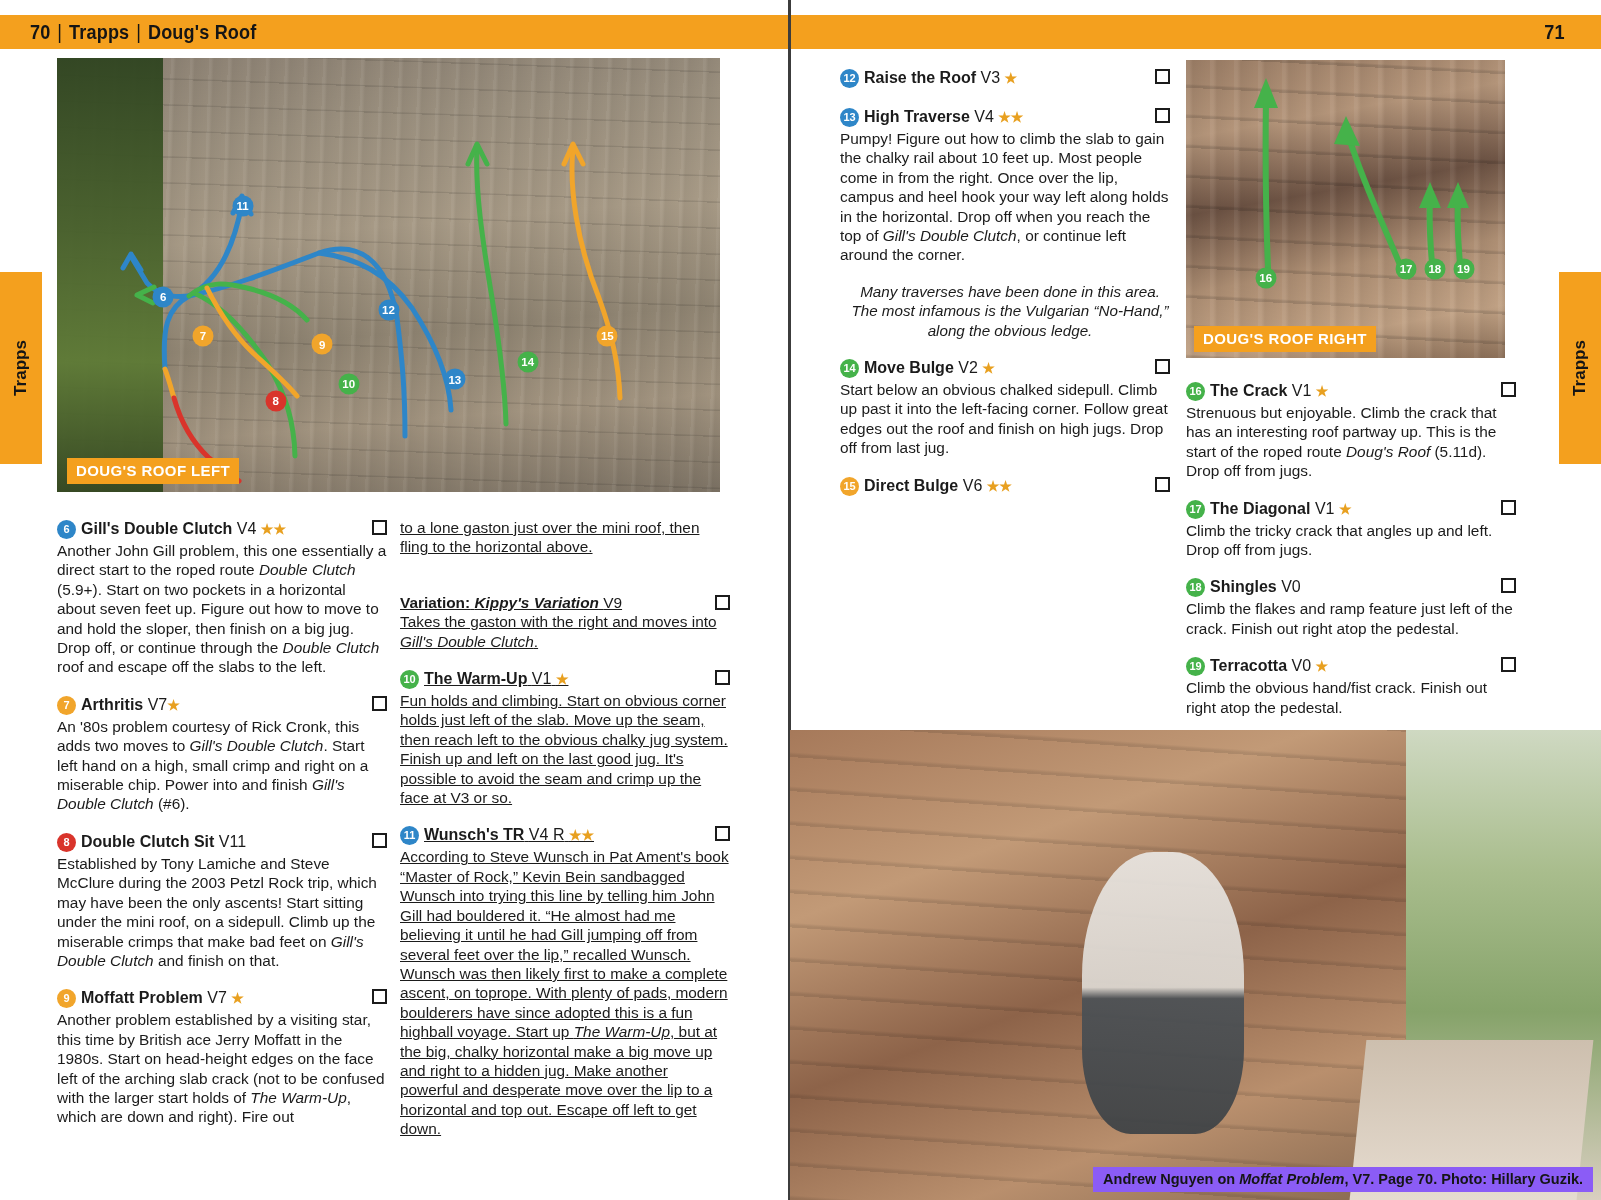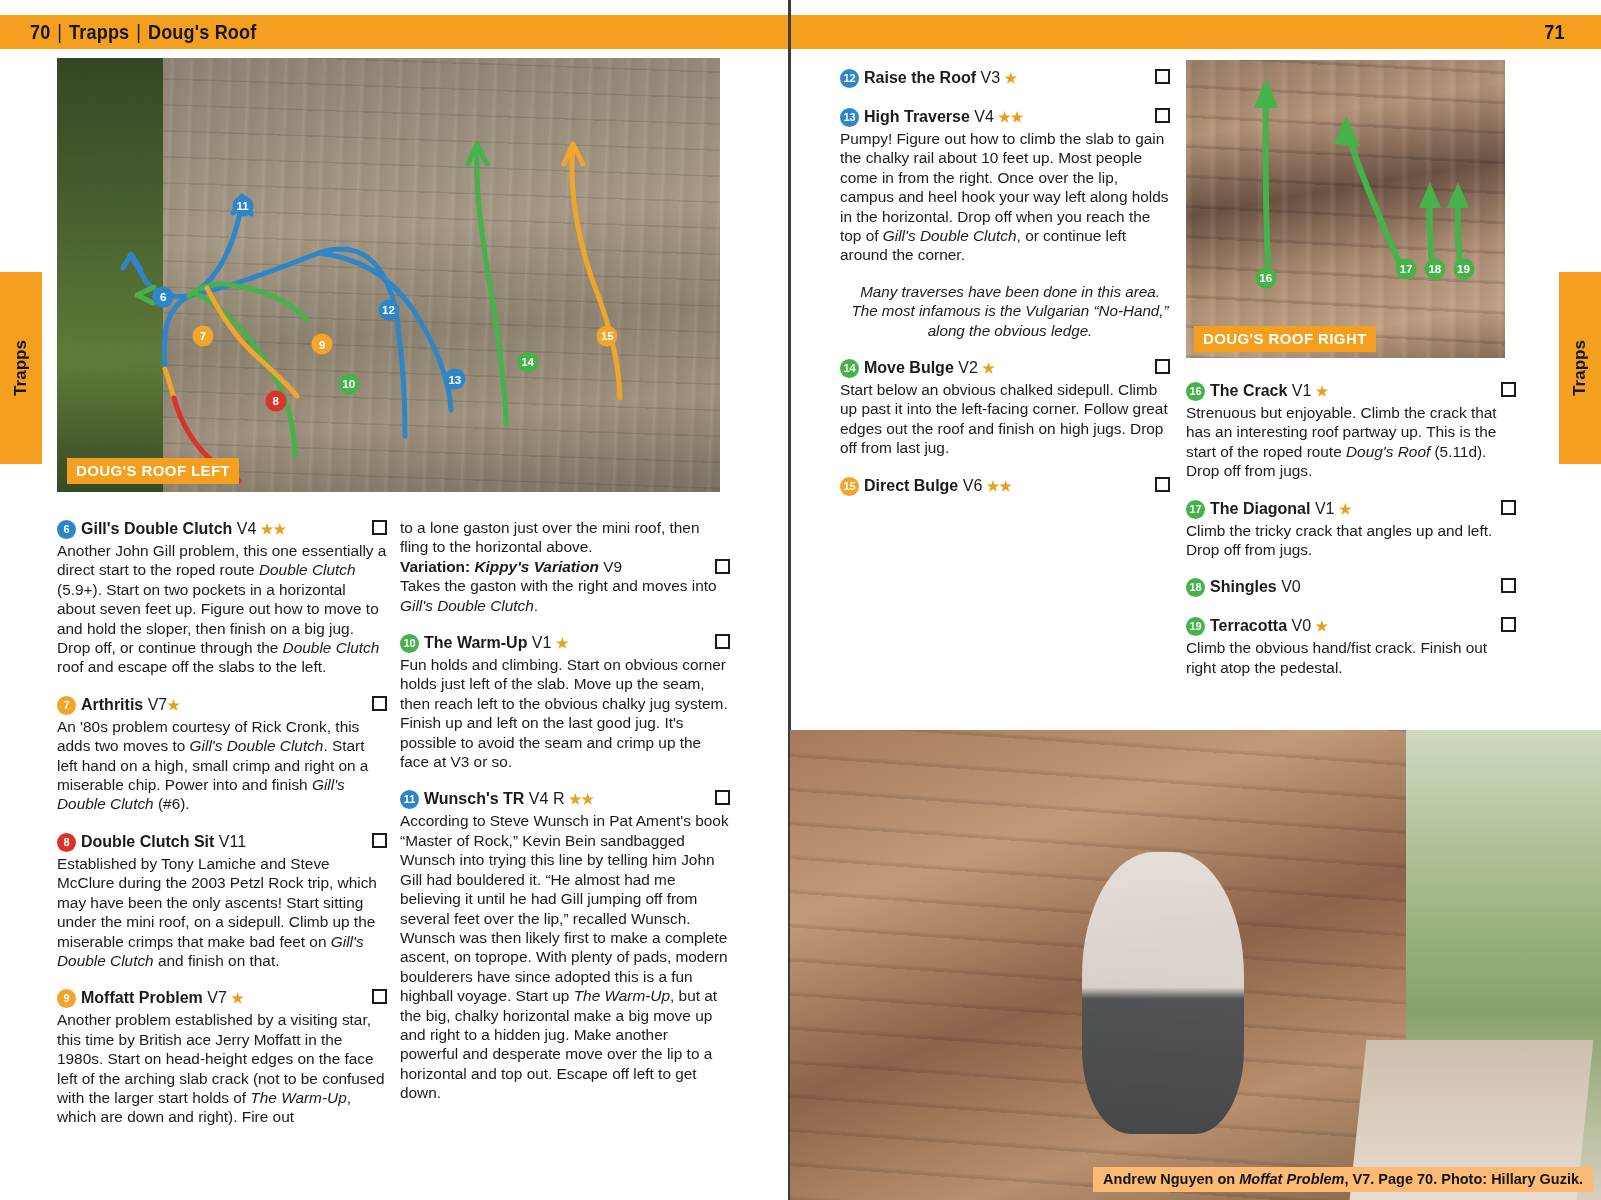--- a/index.html
+++ b/index.html
@@ -93,38 +93,38 @@
     position: absolute; background:#f4a01e; color:#fff;
     font-weight: bold; font-size: 15px; letter-spacing:.4px;
     padding: 4px 9px 5px 9px; white-space: nowrap;
     font-family: "Liberation Sans Narrow","Liberation Sans", sans-serif;
   }
   .tag-left  { left: 10px; bottom: 8px; }
   .tag-right { left: 8px;  bottom: 6px; }
 
   .bottom-caption {
     position:absolute; right: 8px; bottom: 8px;
-    background:#fdba74; color:#151515;
+    background:#8b5cf6; color:#151515;
     font-size: 14.5px; font-weight: 600;
     padding: 4px 10px 5px 10px; white-space: nowrap;
   }
   .bottom-caption i { font-style: italic; }
 
   
   .marker {
     position: absolute; width: 21px; height: 21px; border-radius: 50%;
     color: #fff; font-size: 11.5px; font-weight: bold;
     display:flex; align-items:center; justify-content:center;
     transform: translate(-50%,-50%);
   }
 
   
   .col { position: absolute; font-size: 15.4px; line-height: 19.4px; color:#1b1b1b; }
   .col-l1 { left: 57px;  top: 518px; width: 330px; }
-  .col-l2 { left: 400px; top: 518px; width: 330px; }
+  .col-l2 { left: 400px; top: 518px; width: 330px; text-decoration: underline; }
   .col-r1 { left: 840px; top: 67px;  width: 330px; }
   .col-r2 { left: 1186px; top: 380px; width: 330px; }
 
   .entry { position: relative; margin-bottom: 17px; }
   .entry-head {
     position: relative; font-weight: bold; font-size: 16px;
     line-height: 21px; padding-right: 30px; margin-bottom: 1px;
   }
   .num {
     display:inline-block; width: 19px; height: 19px; border-radius: 50%;
@@ -136,21 +136,21 @@
   .tickbox {
     position:absolute; right: 0px; top: 2px;
     width: 15px; height: 15px; border: 2.4px solid #1b1b1b; background:#fff;
   }
   .body { text-align: left; }
   .body i { font-style: italic; }
   .note {
     font-style: italic; margin: 2px 0 17px 10px;
     font-size: 15.2px; line-height: 19.4px; text-align: center;
   }
-  .varline { font-weight: bold; position: relative; padding-right: 30px; }
+  .varline { font-weight: bold; position: relative; padding-right: 30px; margin-top: 36px; }
   .varline i { font-weight: bold; font-style: italic; }
   .varline .grade { font-weight: 400; }
 </style>
 </head>
 <body>
 
 <div class="spread">
 
   <div class="hdr left">
     <div class="hdr-txt">
@@ -384,20 +384,21 @@
       </div>
       <div class="body">Climb the tricky crack that angles up and left. Drop off from jugs.</div>
     </div>
 
     <div class="entry">
       <div class="entry-head">
         <span class="num" style="background: rgb(69, 178, 74);">18</span><span>Shingles</span>
         <span class="grade">V0</span><span class="stars"></span>
         <span class="tickbox"></span>
       </div>
+      <div class="body">Climb the flakes and ramp feature just left of the crack. Finish out right atop the pedestal.</div>
     </div>
 
     <div class="entry">
       <div class="entry-head">
         <span class="num" style="background: rgb(69, 178, 74);">19</span><span>Terracotta</span>
         <span class="grade">V0</span>
         <span class="stars">★</span>
         <span class="tickbox"></span>
       </div>
       <div class="body">Climb the obvious hand/fist crack. Finish out right atop the pedestal.</div>

